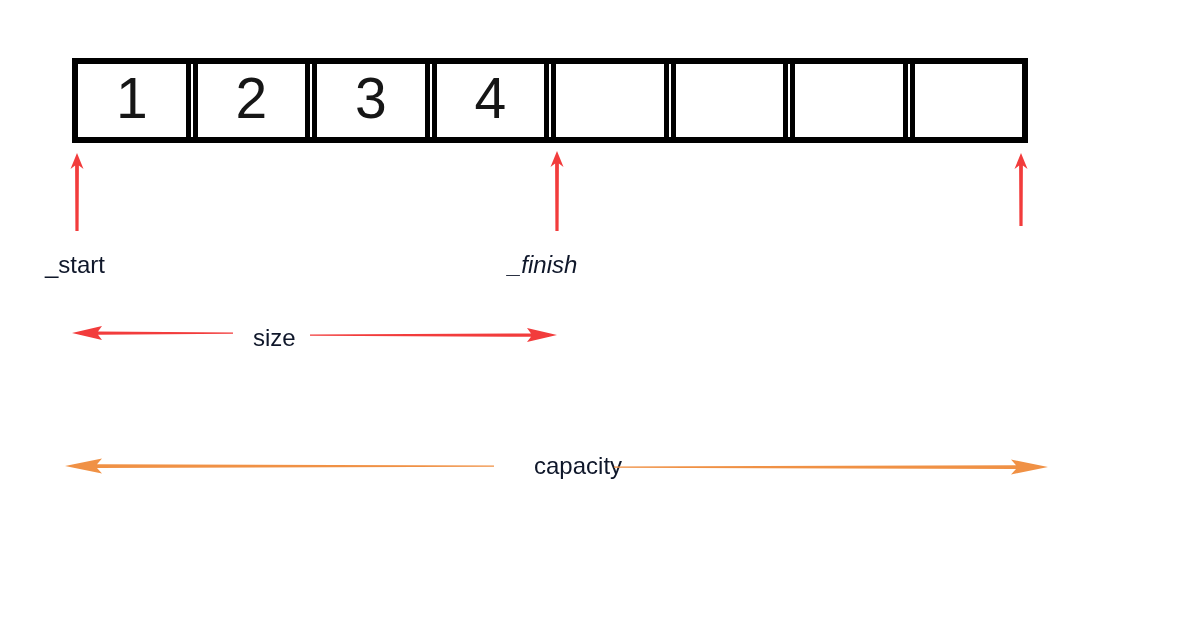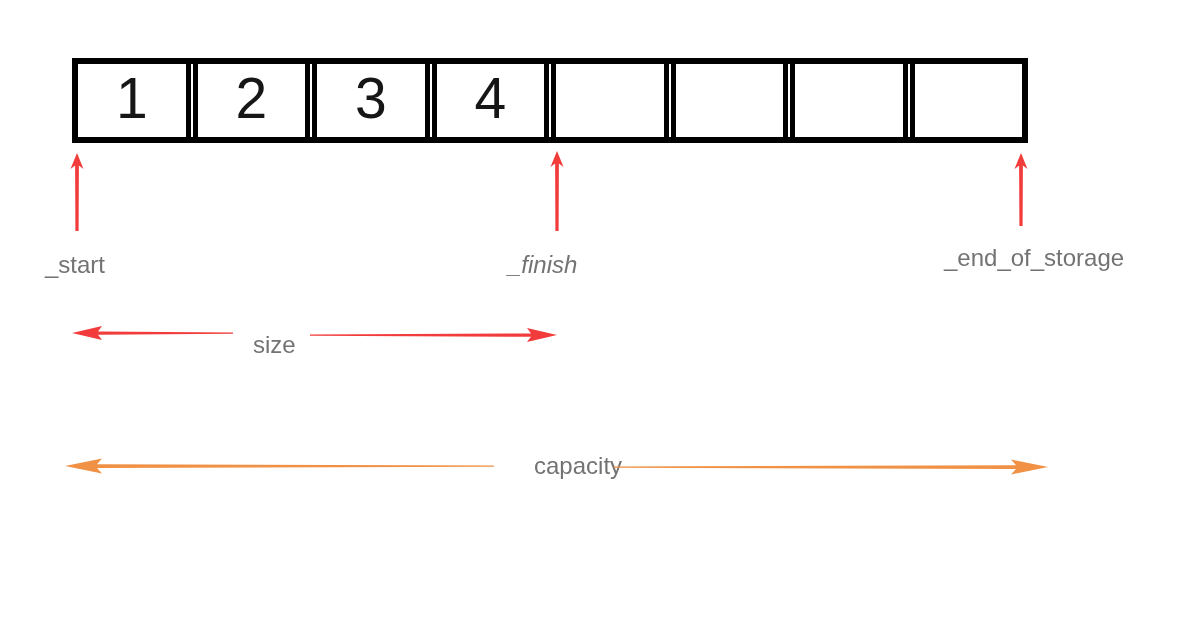--- a/index.html
+++ b/index.html
@@ -41,21 +41,21 @@
     line-height: 1;
     padding-bottom: 4px;
   }
   .cell + .cell { margin-left: 2px; }
   .cell:first-child { border-left: none; }
   .cell:last-child { border-right: none; }
   .abs { position: absolute; }
   .label {
     position: absolute;
     font-size: 24px;
-    color: #737373;
+    color: #0f172a;
     white-space: nowrap;
     line-height: 28px;
   }
 </style>
 </head>
 <body>
 
 <div class="stage">
 
   <div class="array" id="array">
@@ -74,26 +74,25 @@
   </svg>
   <svg class="abs" style="left:548px; top:151px;" width="18" height="80" viewBox="0 0 18 80">
     <polygon points="9,0 15.5,16 10.9,12.6 10.6,80 7.4,80 7.1,12.6 2.5,16" fill="#f23c3c"></polygon>
   </svg>
   <svg class="abs" style="left:1012px; top:153px;" width="18" height="73" viewBox="0 0 18 73">
     <polygon points="9,0 15.5,16 10.9,12.6 10.6,73 7.4,73 7.1,12.6 2.5,16" fill="#f23c3c"></polygon>
   </svg>
 
   <div class="label" style="left:45px; top:251px;">_start</div>
   <div class="label" style="left:508px; top:251px;font-style:italic;">_finish</div>
-  <div class="label" style="left:944px; top:244px;">_end_of_storage</div>
 
   <svg class="abs" style="left:72px; top:325px;" width="161" height="16" viewBox="0 0 161 16">
     <polygon points="0,8 30,1 26,6.4 161,7.5 161,8.7 26,9.8 30,15" fill="#f23c3c"></polygon>
   </svg>
-  <div class="label" style="left:253px; top:331px;">size</div>
+  <div class="label" style="left:253px; top:324px;">size</div>
   <svg class="abs" style="left:310px; top:327px;" width="247" height="16" viewBox="0 0 247 16">
     <polygon points="247,8 217,1 221,6.4 0,7.5 0,8.7 221,9.8 217,15" fill="#f23c3c"></polygon>
   </svg>
 
   <svg class="abs" style="left:65px; top:457px;" width="429" height="18" viewBox="0 0 429 18">
     <polygon points="0,9 37,1.5 32,7.2 429,8.5 429,9.7 32,11 37,16.5" fill="#f09145"></polygon>
   </svg>
   <div class="label" style="left:508px; top:452px;margin-left:26px;">capacity</div>
   <svg class="abs" style="left:614px; top:458px;" width="434" height="18" viewBox="0 0 434 18">
     <polygon points="434,9 397,1.5 402,7.2 0,8.5 0,9.7 402,11 397,16.5" fill="#f09145"></polygon>

